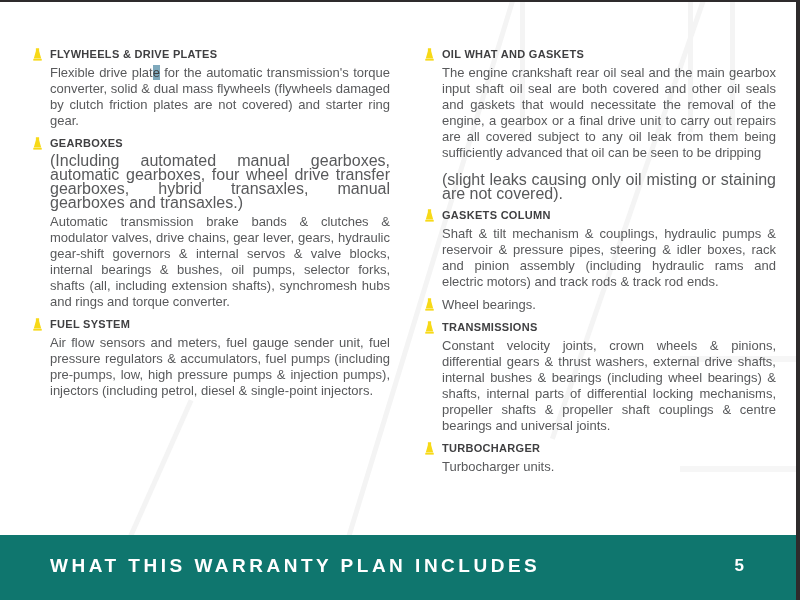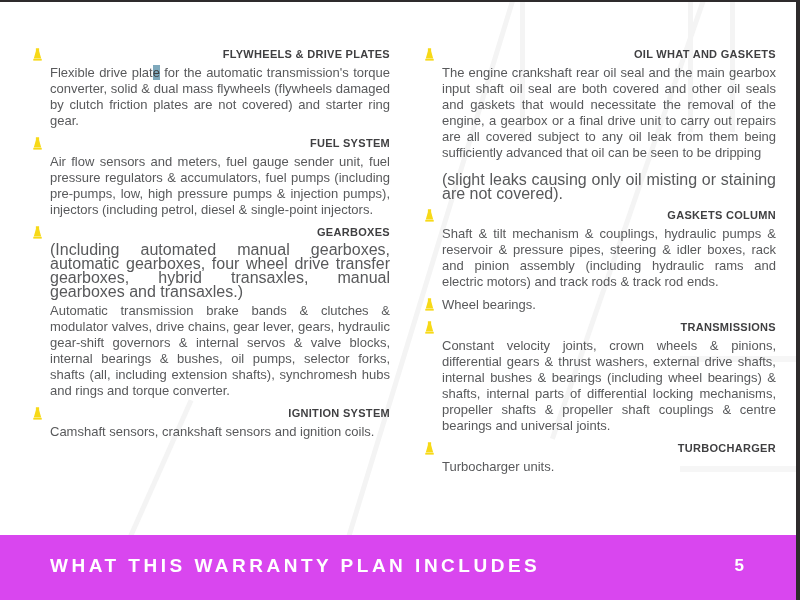--- a/index.html
+++ b/index.html
@@ -32,34 +32,33 @@
   .col-right { left: 425px; width: 351px; }
 
   .section { position: relative; padding-left: 17px; margin-bottom: 7px; }
   .bullet { position: absolute; left: 0; top: 1px; color: #F7D917; line-height: 0; }
 
   .sec-title {
     margin: 0 0 4px 0;
     font-size: 11px; line-height: 14px;
     font-weight: bold; letter-spacing: 0.3px;
     color: #3F3F41;
-    text-align: right;
   }
   p.body {
     margin: 0 0 4px 0;
     font-size: 13px; line-height: 16px;
     color: #58595B;
     text-align: justify;
   }
   p.small { font-size: 16px; line-height: 14px; }
   .hl { background: #7FA9BC; color: #3F3F41; }
 
   .footer-bar {
     position: absolute; left: 0; right: 0; top: 533px; bottom: 0;
-    background: #d946ef;
+    background: #0f766e;
     display: flex; align-items: center; justify-content: space-between;
     padding: 0 52px 4px 50px;
     box-sizing: border-box;
     z-index: 2;
   }
   .footer-title {
     color: #ffffff; font-size: 19px; font-weight: bold;
     letter-spacing: 3.5px; white-space: nowrap;
   }
   .page-num { color: #ffffff; font-size: 17px; font-weight: bold; }
@@ -91,46 +90,36 @@
       <p class="body"><span>Flexible drive plat</span><span class="hl">e</span><span> for the automatic transmission's torque converter, solid &amp; dual mass flywheels (flywheels damaged by clutch friction plates are not covered) and starter ring gear.</span></p>
     </div>
 
     <div class="section">
       <span class="bullet">
         <svg viewBox="0 0 10 14" width="9" height="13">
             <path d="M3.2 0 h3.6 v3.2 l2.3 8.3 h-8.2 l2.3-8.3 z" fill="currentColor"></path>
             <rect x="0.3" y="11.8" width="9.4" height="2" fill="currentColor"></rect>
           </svg>
       </span>
-      <h3 class="sec-title">FUEL SYSTEM</h3>
-      <p class="body">Air flow sensors and meters, fuel gauge sender unit, fuel pressure regulators &amp; accumulators, fuel pumps (including pre-pumps, low, high pressure pumps &amp; injection pumps), injectors (including petrol, diesel &amp; single-point injectors.</p>
-    </div>
-
-    <div class="section">
-      <span class="bullet">
-        <svg viewBox="0 0 10 14" width="9" height="13">
-            <path d="M3.2 0 h3.6 v3.2 l2.3 8.3 h-8.2 l2.3-8.3 z" fill="currentColor"></path>
-            <rect x="0.3" y="11.8" width="9.4" height="2" fill="currentColor"></rect>
-          </svg>
-      </span>
       <h3 class="sec-title">GEARBOXES</h3>
       <p class="body small">(Including automated manual gearboxes, automatic gearboxes, four wheel drive transfer gearboxes, hybrid transaxles, manual gearboxes and transaxles.)</p>
       <p class="body">Automatic transmission brake bands &amp; clutches &amp; modulator valves, drive chains, gear lever, gears, hydraulic gear-shift governors &amp; internal servos &amp; valve blocks, internal bearings &amp; bushes, oil pumps, selector forks, shafts (all, including extension shafts), synchromesh hubs and rings and torque converter.</p>
     </div>
 
     <div class="section">
       <span class="bullet">
         <svg viewBox="0 0 10 14" width="9" height="13">
             <path d="M3.2 0 h3.6 v3.2 l2.3 8.3 h-8.2 l2.3-8.3 z" fill="currentColor"></path>
             <rect x="0.3" y="11.8" width="9.4" height="2" fill="currentColor"></rect>
           </svg>
       </span>
-      <h3 class="sec-title">IGNITION SYSTEM</h3>
-      <p class="body">Camshaft sensors, crankshaft sensors and ignition coils.</p>
+      <h3 class="sec-title">FUEL SYSTEM</h3>
+      <p class="body">Air flow sensors and meters, fuel gauge sender unit, fuel pressure regulators &amp; accumulators, fuel pumps (including pre-pumps, low, high pressure pumps &amp; injection pumps), injectors (including petrol, diesel &amp; single-point injectors.</p>
     </div>
+
 
   </div>
 
   <div class="col col-right">
 
     <div class="section">
       <span class="bullet">
         <svg viewBox="0 0 10 14" width="9" height="13">
             <path d="M3.2 0 h3.6 v3.2 l2.3 8.3 h-8.2 l2.3-8.3 z" fill="currentColor"></path>
             <rect x="0.3" y="11.8" width="9.4" height="2" fill="currentColor"></rect>

